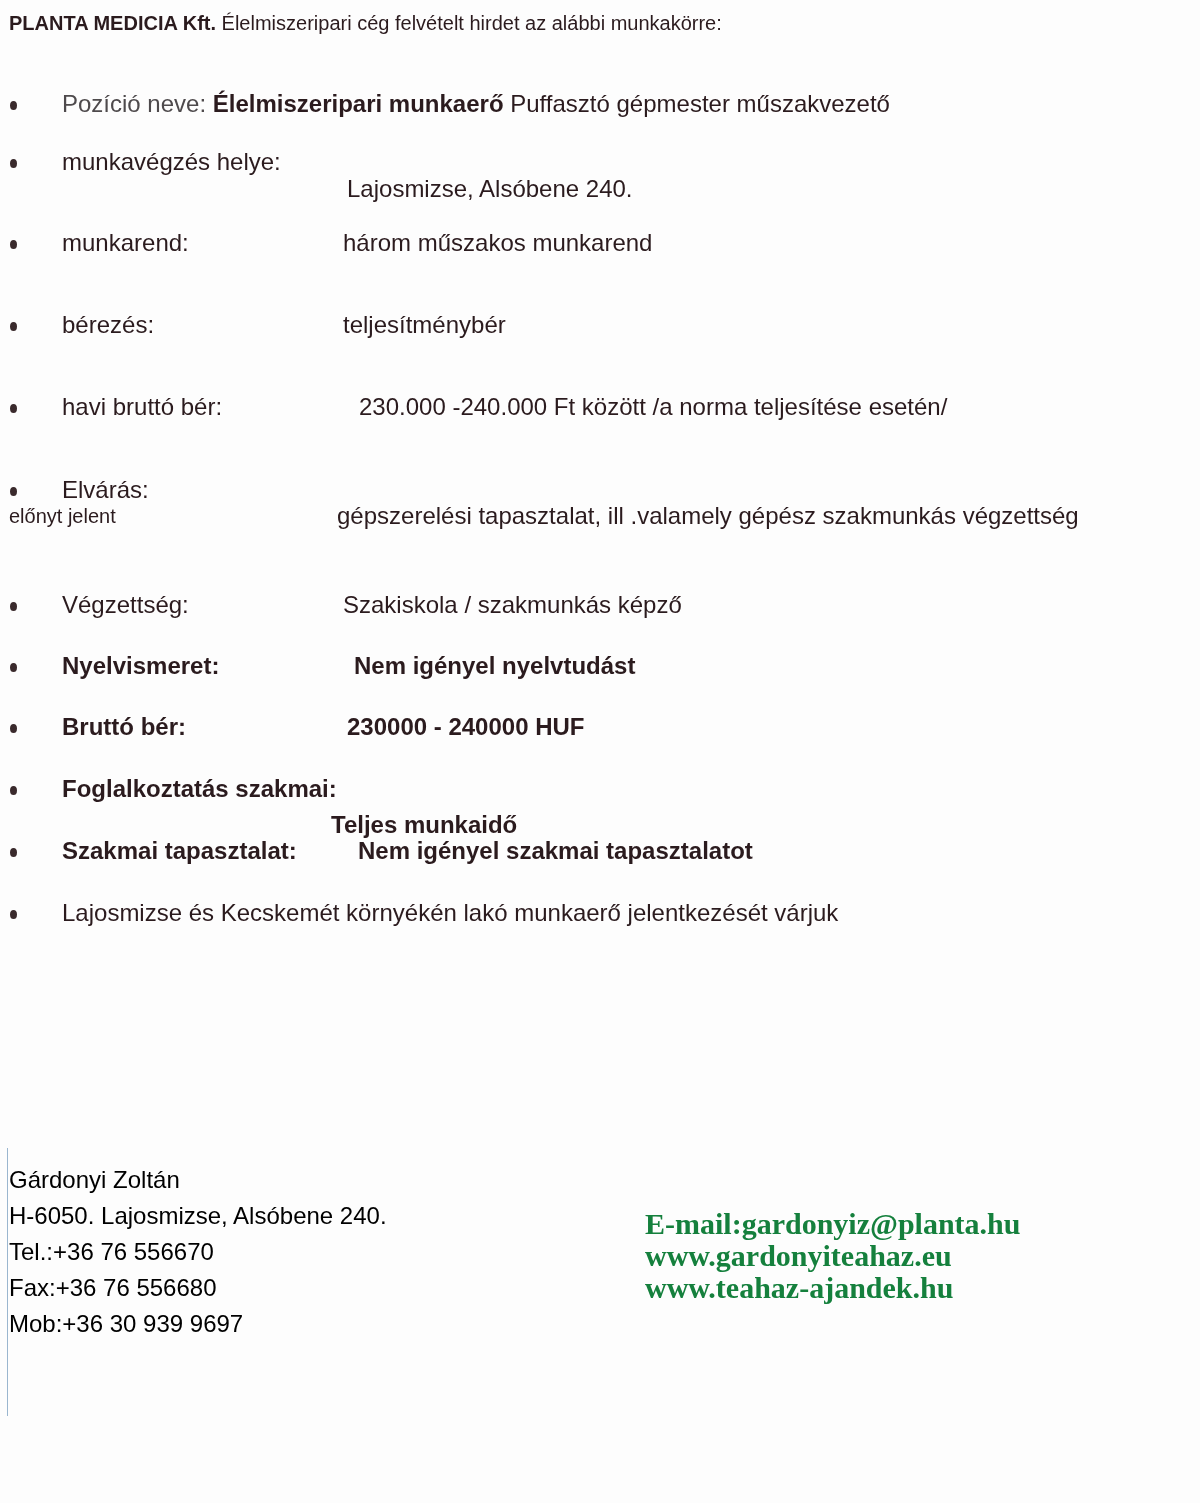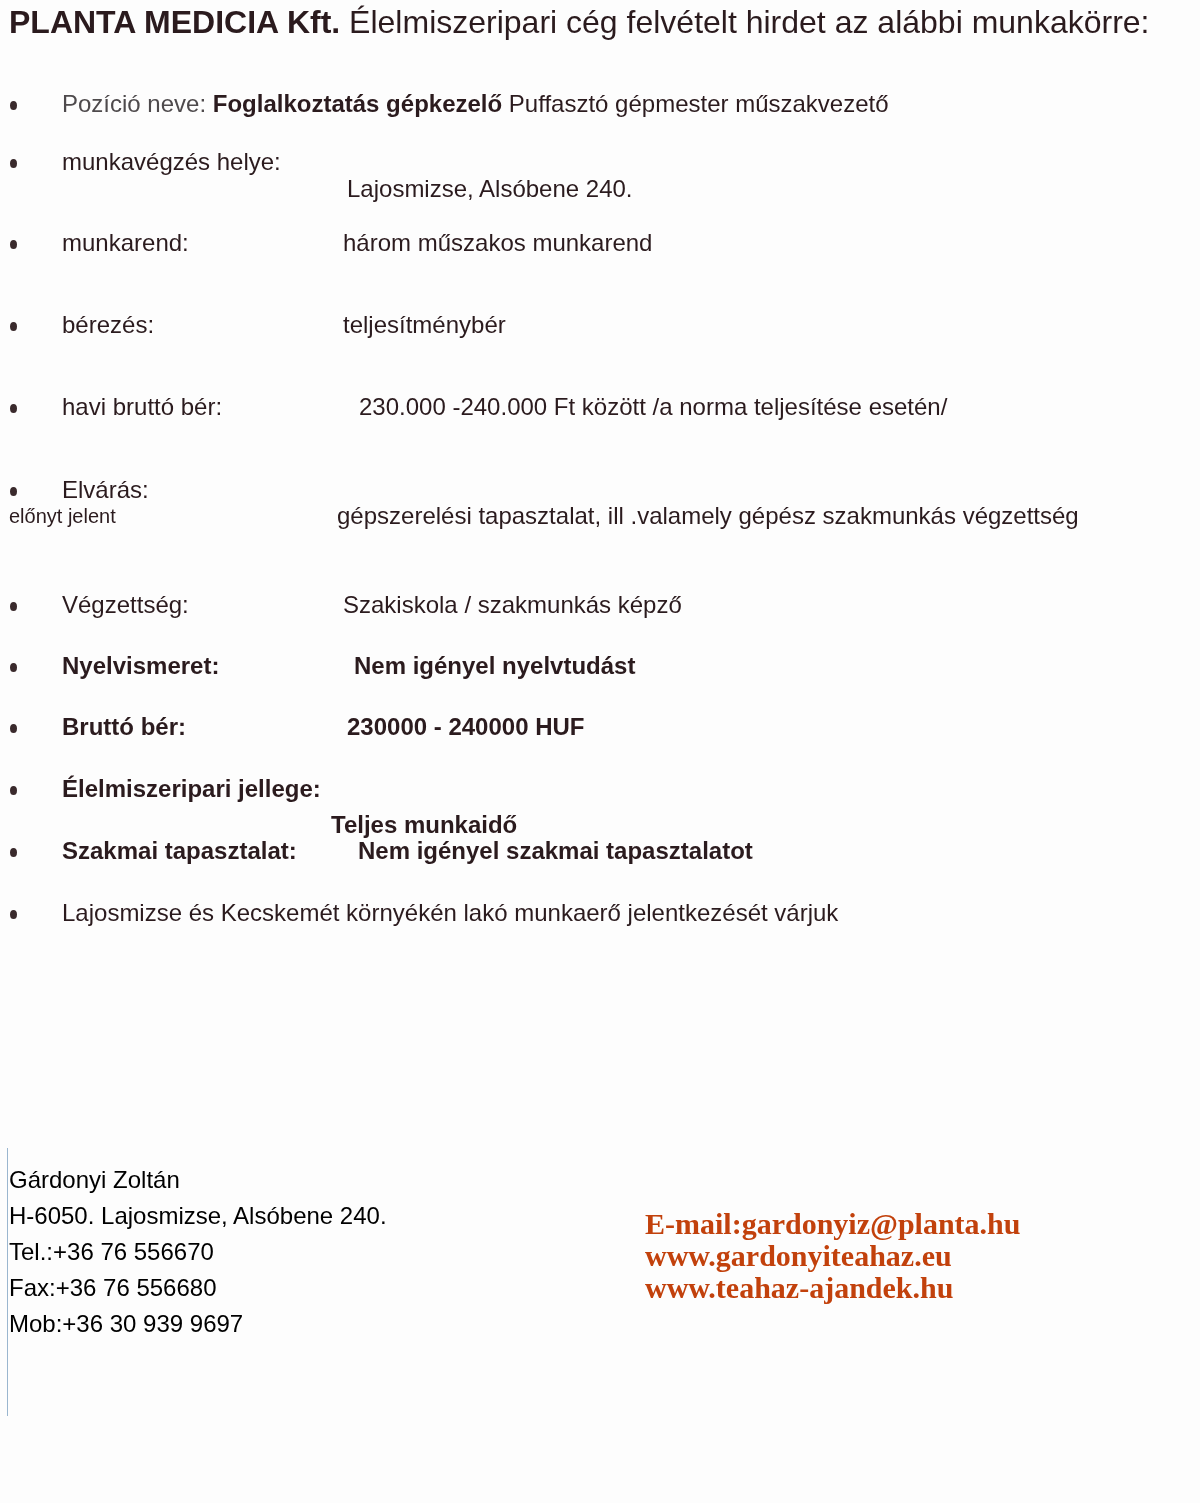--- a/index.html
+++ b/index.html
@@ -1,42 +1,42 @@
 <!DOCTYPE html>
 <html><head>
 <meta charset="utf-8">
 <style>
   html, body { margin: 0; padding: 0; background: #fdfdfd; }
   body { width: 1200px; height: 1503px; position: relative; overflow: hidden;
          font-family: "Liberation Sans", sans-serif; color: #2b1b1e; }
-  .title { position: absolute; left: 9px; top: 4px; font-size: 32px; white-space: nowrap; }
+  .title { position: absolute; left: 9px; top: 12px; font-size: 20px; white-space: nowrap; }
   .title b { font-weight: bold; }
   .row { position: absolute; left: 0; font-size: 24px; white-space: nowrap; height: 30px; line-height: 30px; }
   .bullet { position: absolute; left: 10px; top: 12px; width: 7px; height: 9px; border-radius: 50%; background: #3a2a2c; }
   .label { position: absolute; left: 62px; top: 0; }
   .value { position: absolute; top: 0; }
   .bold { font-weight: bold; }
   .muted { color: #4e4a4c; }
   .wrap2 { position: absolute; left: 9px; font-size: 20px; white-space: nowrap; }
   .contact-left { position: absolute; left: 9px; top: 1162px; color: #000000; font-size: 24px; line-height: 36px; }
   .contact-bar { position: absolute; left: 7px; top: 1148px; width: 1px; height: 268px; background: #9ab6cf; }
-  .contact-right { position: absolute; left: 645px; top: 1208px; color: #c2410c;
+  .contact-right { position: absolute; left: 645px; top: 1208px; color: #15803d;
                    font-family: "Liberation Serif", serif; font-weight: bold; font-size: 30px; line-height: 32px; }
   .contact-right div, .contact-left div { white-space: nowrap; }
 </style>
 </head>
 <body>
 
 <div class="title">
   <b>PLANTA MEDICIA Kft.</b><span> Élelmiszeripari cég felvételt hirdet az alábbi munkakörre:</span>
 </div>
 
 <div class="row" style="top:89px;">
   <span class="bullet"></span>
-  <span class="label"><span class="muted">Pozíció neve: </span><span class="bold">Foglalkoztatás gépkezelő</span><span> Puffasztó gépmester műszakvezető</span></span>
+  <span class="label"><span class="muted">Pozíció neve: </span><span class="bold">Élelmiszeripari munkaerő</span><span> Puffasztó gépmester műszakvezető</span></span>
 </div>
 
 <div class="row" style="top:147px;">
   <span class="bullet"></span>
   <span class="label">munkavégzés helye:</span>
   <span class="value" style="left:347px;margin-top:27px;">Lajosmizse, Alsóbene 240.</span>
 </div>
 
 <div class="row" style="top:228px;">
   <span class="bullet"></span>
@@ -76,21 +76,21 @@
 </div>
 
 <div class="row bold" style="top:712px;">
   <span class="bullet"></span>
   <span class="label">Bruttó bér:</span>
   <span class="value" style="left:347px;">230000 - 240000 HUF</span>
 </div>
 
 <div class="row bold" style="top:774px;">
   <span class="bullet"></span>
-  <span class="label">Élelmiszeripari jellege:</span>
+  <span class="label">Foglalkoztatás szakmai:</span>
   <span class="value" style="left:331px;margin-top:36px;">Teljes munkaidő</span>
 </div>
 
 <div class="row bold" style="top:836px;">
   <span class="bullet"></span>
   <span class="label">Szakmai tapasztalat:</span>
   <span class="value" style="left:358px;">Nem igényel szakmai tapasztalatot</span>
 </div>
 
 <div class="row" style="top:898px;">

